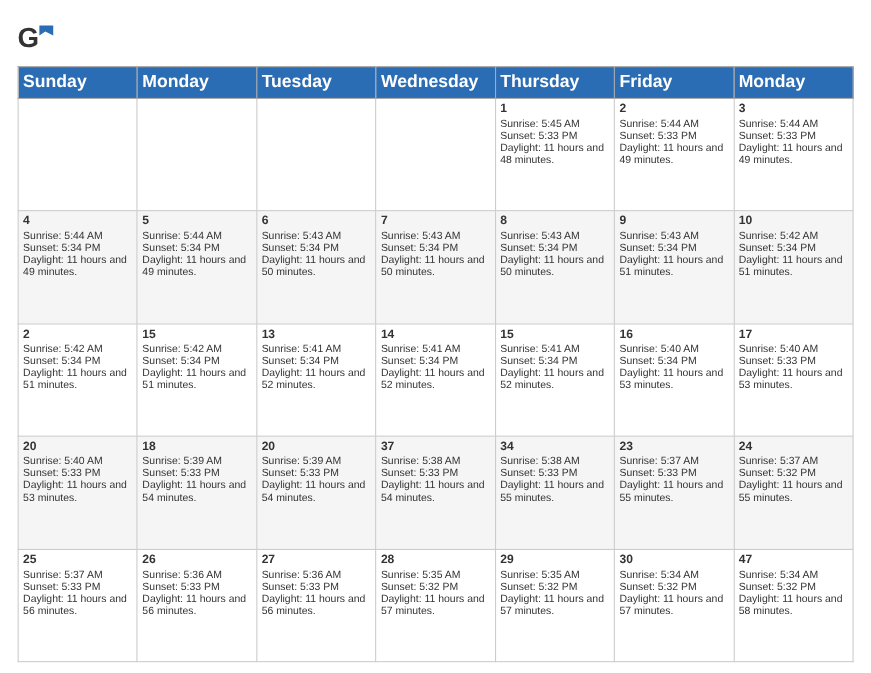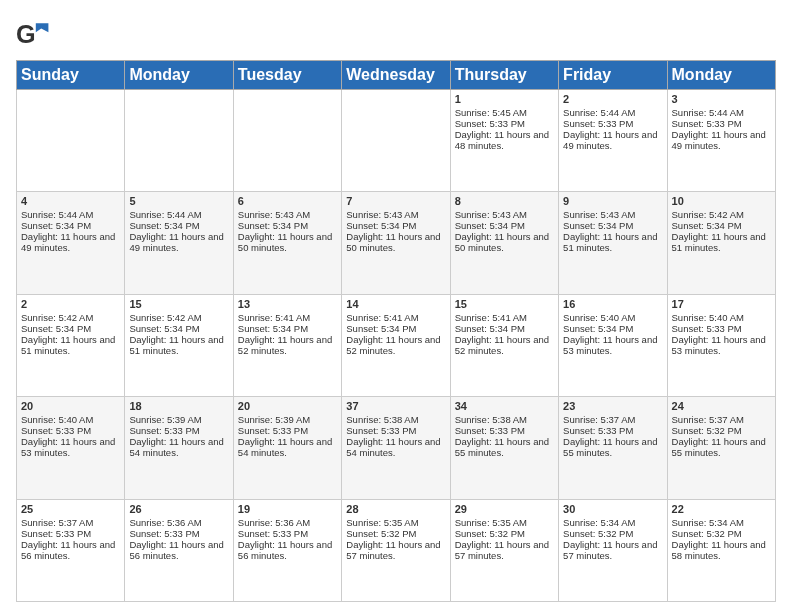--- a/index.html
+++ b/index.html
@@ -157,21 +157,21 @@
           <td><span class="day-number">18</span><span>Sunrise: 5:39 AM</span><br><span>Sunset: 5:33 PM</span><br><span>Daylight: 11 hours and 54 minutes.</span></td>
           <td><span class="day-number">20</span><span>Sunrise: 5:39 AM</span><br><span>Sunset: 5:33 PM</span><br><span>Daylight: 11 hours and 54 minutes.</span></td>
           <td><span class="day-number">37</span><span>Sunrise: 5:38 AM</span><br><span>Sunset: 5:33 PM</span><br><span>Daylight: 11 hours and 54 minutes.</span></td>
           <td><span class="day-number">34</span><span>Sunrise: 5:38 AM</span><br><span>Sunset: 5:33 PM</span><br><span>Daylight: 11 hours and 55 minutes.</span></td>
           <td><span class="day-number">23</span><span>Sunrise: 5:37 AM</span><br><span>Sunset: 5:33 PM</span><br><span>Daylight: 11 hours and 55 minutes.</span></td>
           <td><span class="day-number">24</span><span>Sunrise: 5:37 AM</span><br><span>Sunset: 5:32 PM</span><br><span>Daylight: 11 hours and 55 minutes.</span></td>
         </tr>
         <tr>
           <td><span class="day-number">25</span><span>Sunrise: 5:37 AM</span><br><span>Sunset: 5:33 PM</span><br><span>Daylight: 11 hours and 56 minutes.</span></td>
           <td><span class="day-number">26</span><span>Sunrise: 5:36 AM</span><br><span>Sunset: 5:33 PM</span><br><span>Daylight: 11 hours and 56 minutes.</span></td>
-          <td><span class="day-number">19</span><span>Sunrise: 5:36 AM</span><br><span>Sunset: 5:33 PM</span><br><span>Daylight: 11 hours and 56 minutes.</span></td>
+          <td><span class="day-number">27</span><span>Sunrise: 5:36 AM</span><br><span>Sunset: 5:33 PM</span><br><span>Daylight: 11 hours and 56 minutes.</span></td>
           <td><span class="day-number">28</span><span>Sunrise: 5:35 AM</span><br><span>Sunset: 5:32 PM</span><br><span>Daylight: 11 hours and 57 minutes.</span></td>
           <td><span class="day-number">29</span><span>Sunrise: 5:35 AM</span><br><span>Sunset: 5:32 PM</span><br><span>Daylight: 11 hours and 57 minutes.</span></td>
           <td><span class="day-number">30</span><span>Sunrise: 5:34 AM</span><br><span>Sunset: 5:32 PM</span><br><span>Daylight: 11 hours and 57 minutes.</span></td>
-          <td><span class="day-number">22</span><span>Sunrise: 5:34 AM</span><br><span>Sunset: 5:32 PM</span><br><span>Daylight: 11 hours and 58 minutes.</span></td>
+          <td><span class="day-number">47</span><span>Sunrise: 5:34 AM</span><br><span>Sunset: 5:32 PM</span><br><span>Daylight: 11 hours and 58 minutes.</span></td>
         </tr>
       </tbody>
   </table>
 </div>
 
 </body></html>

